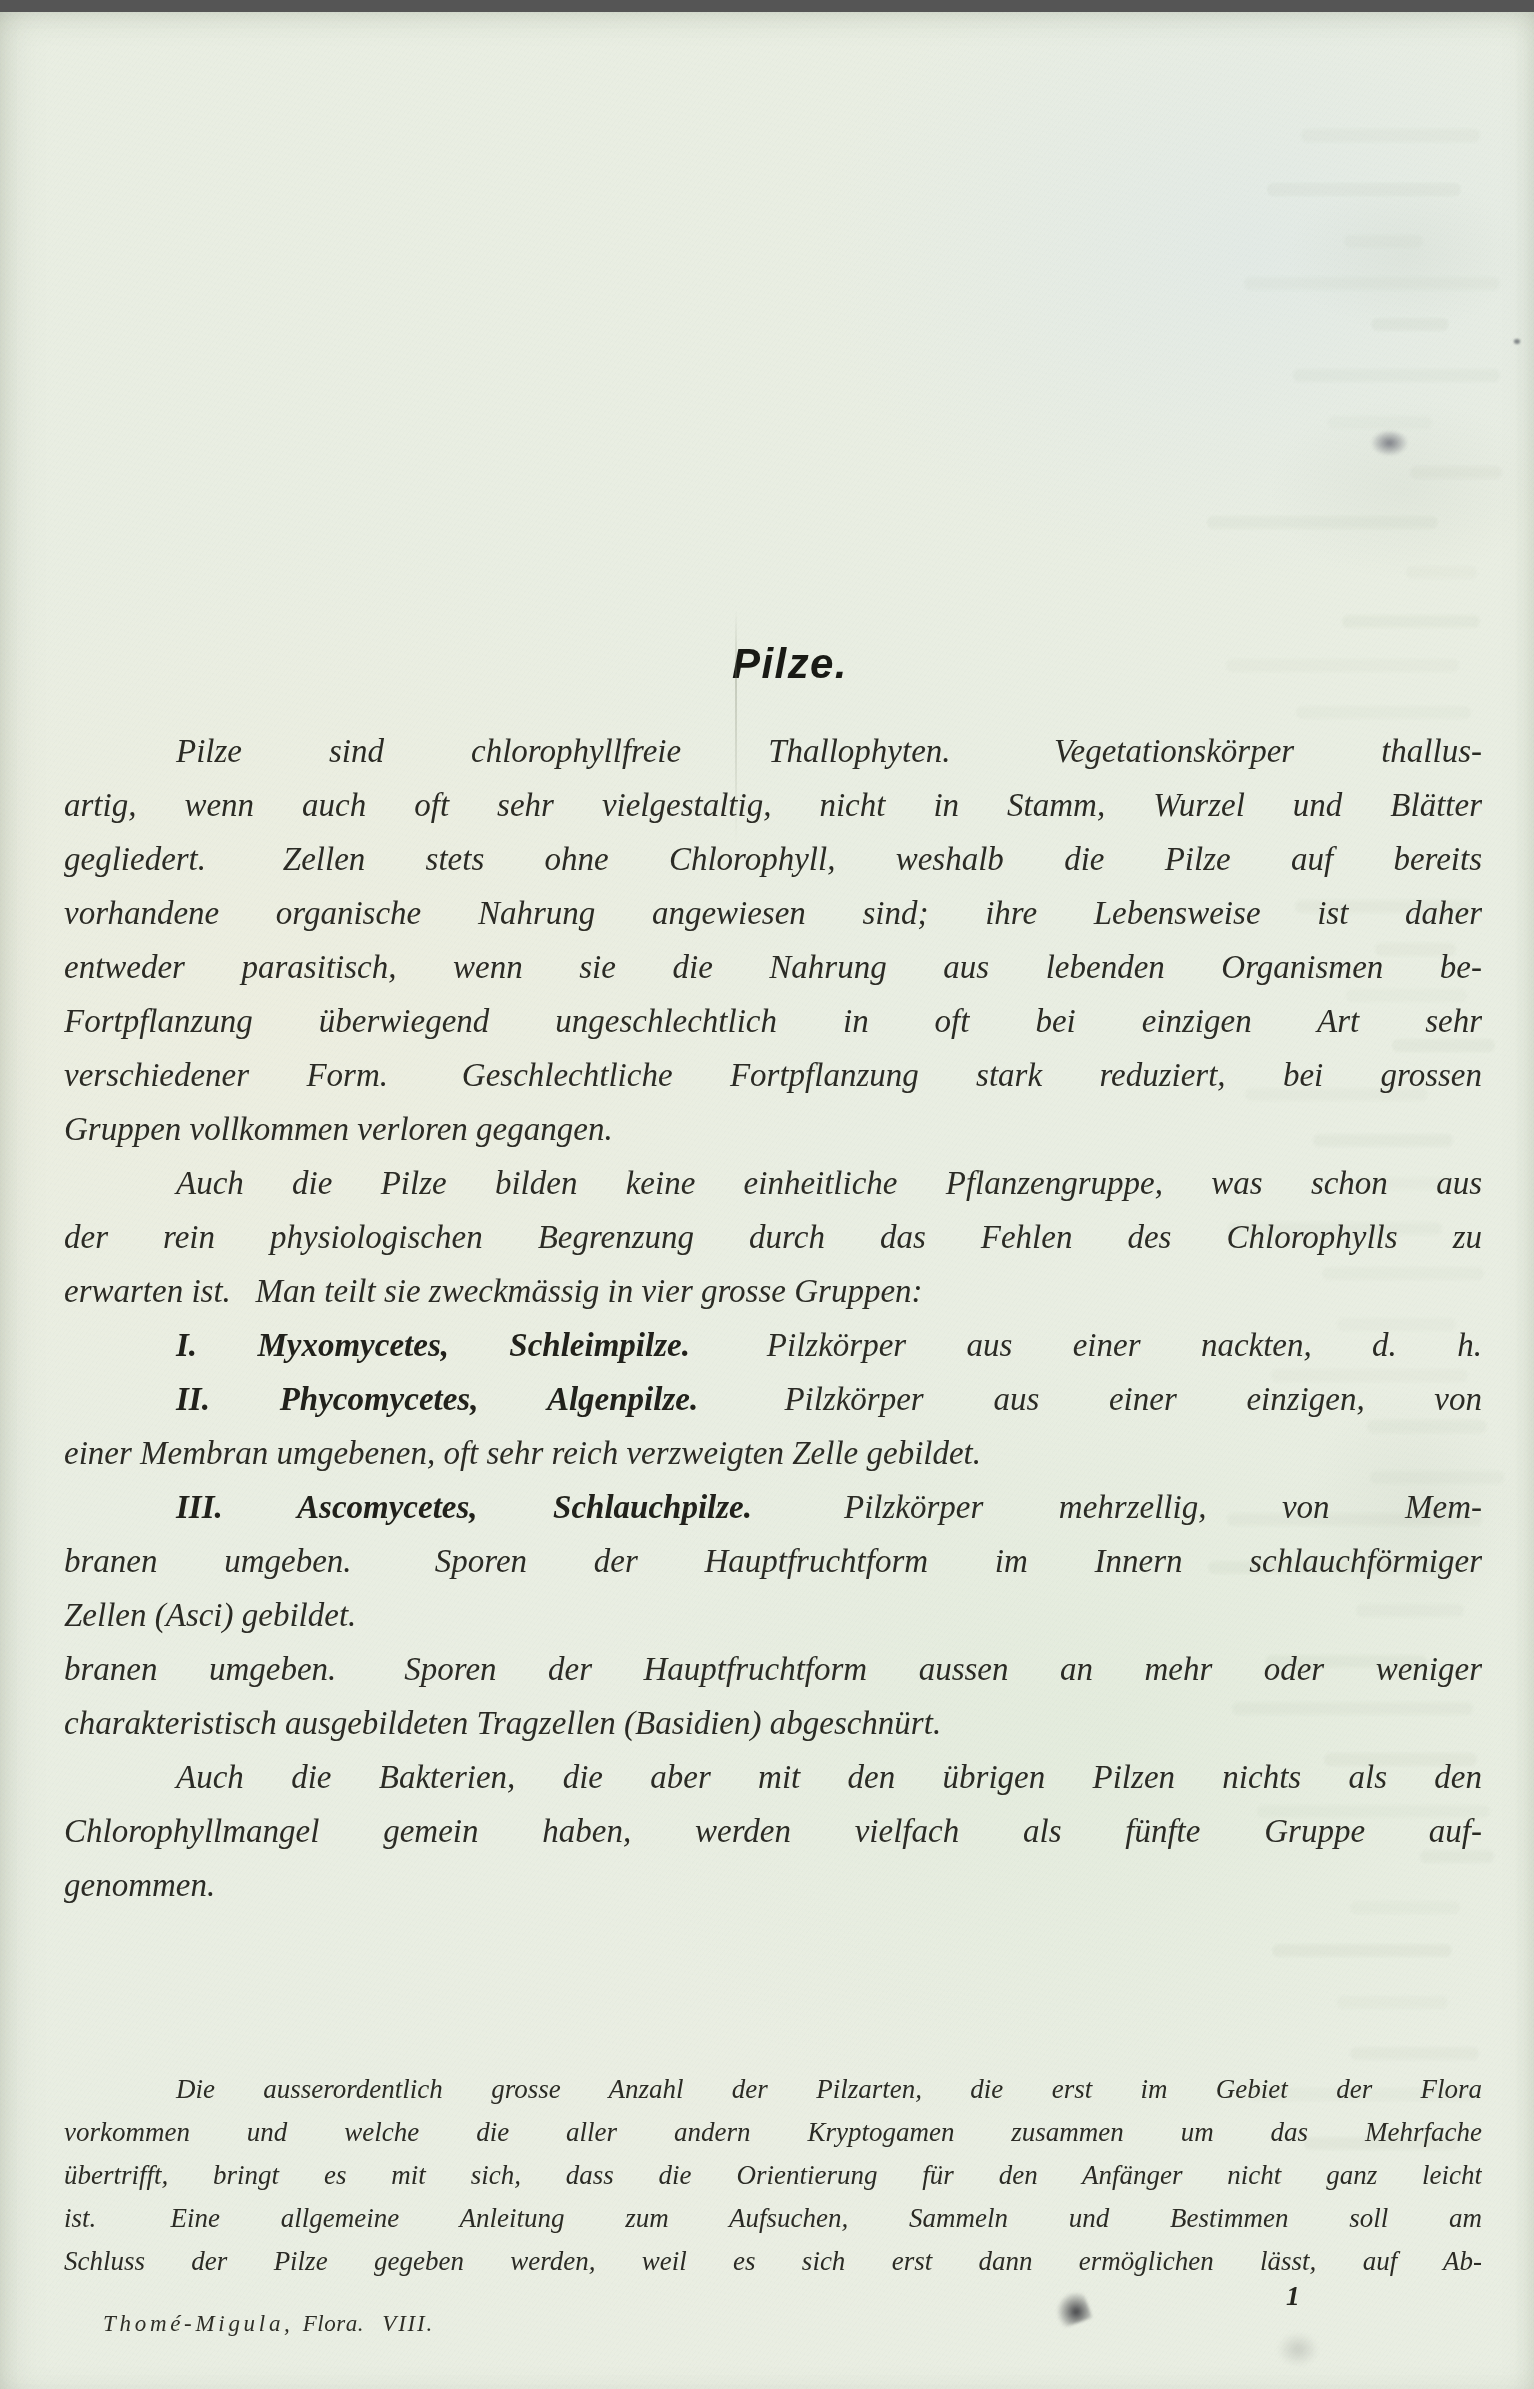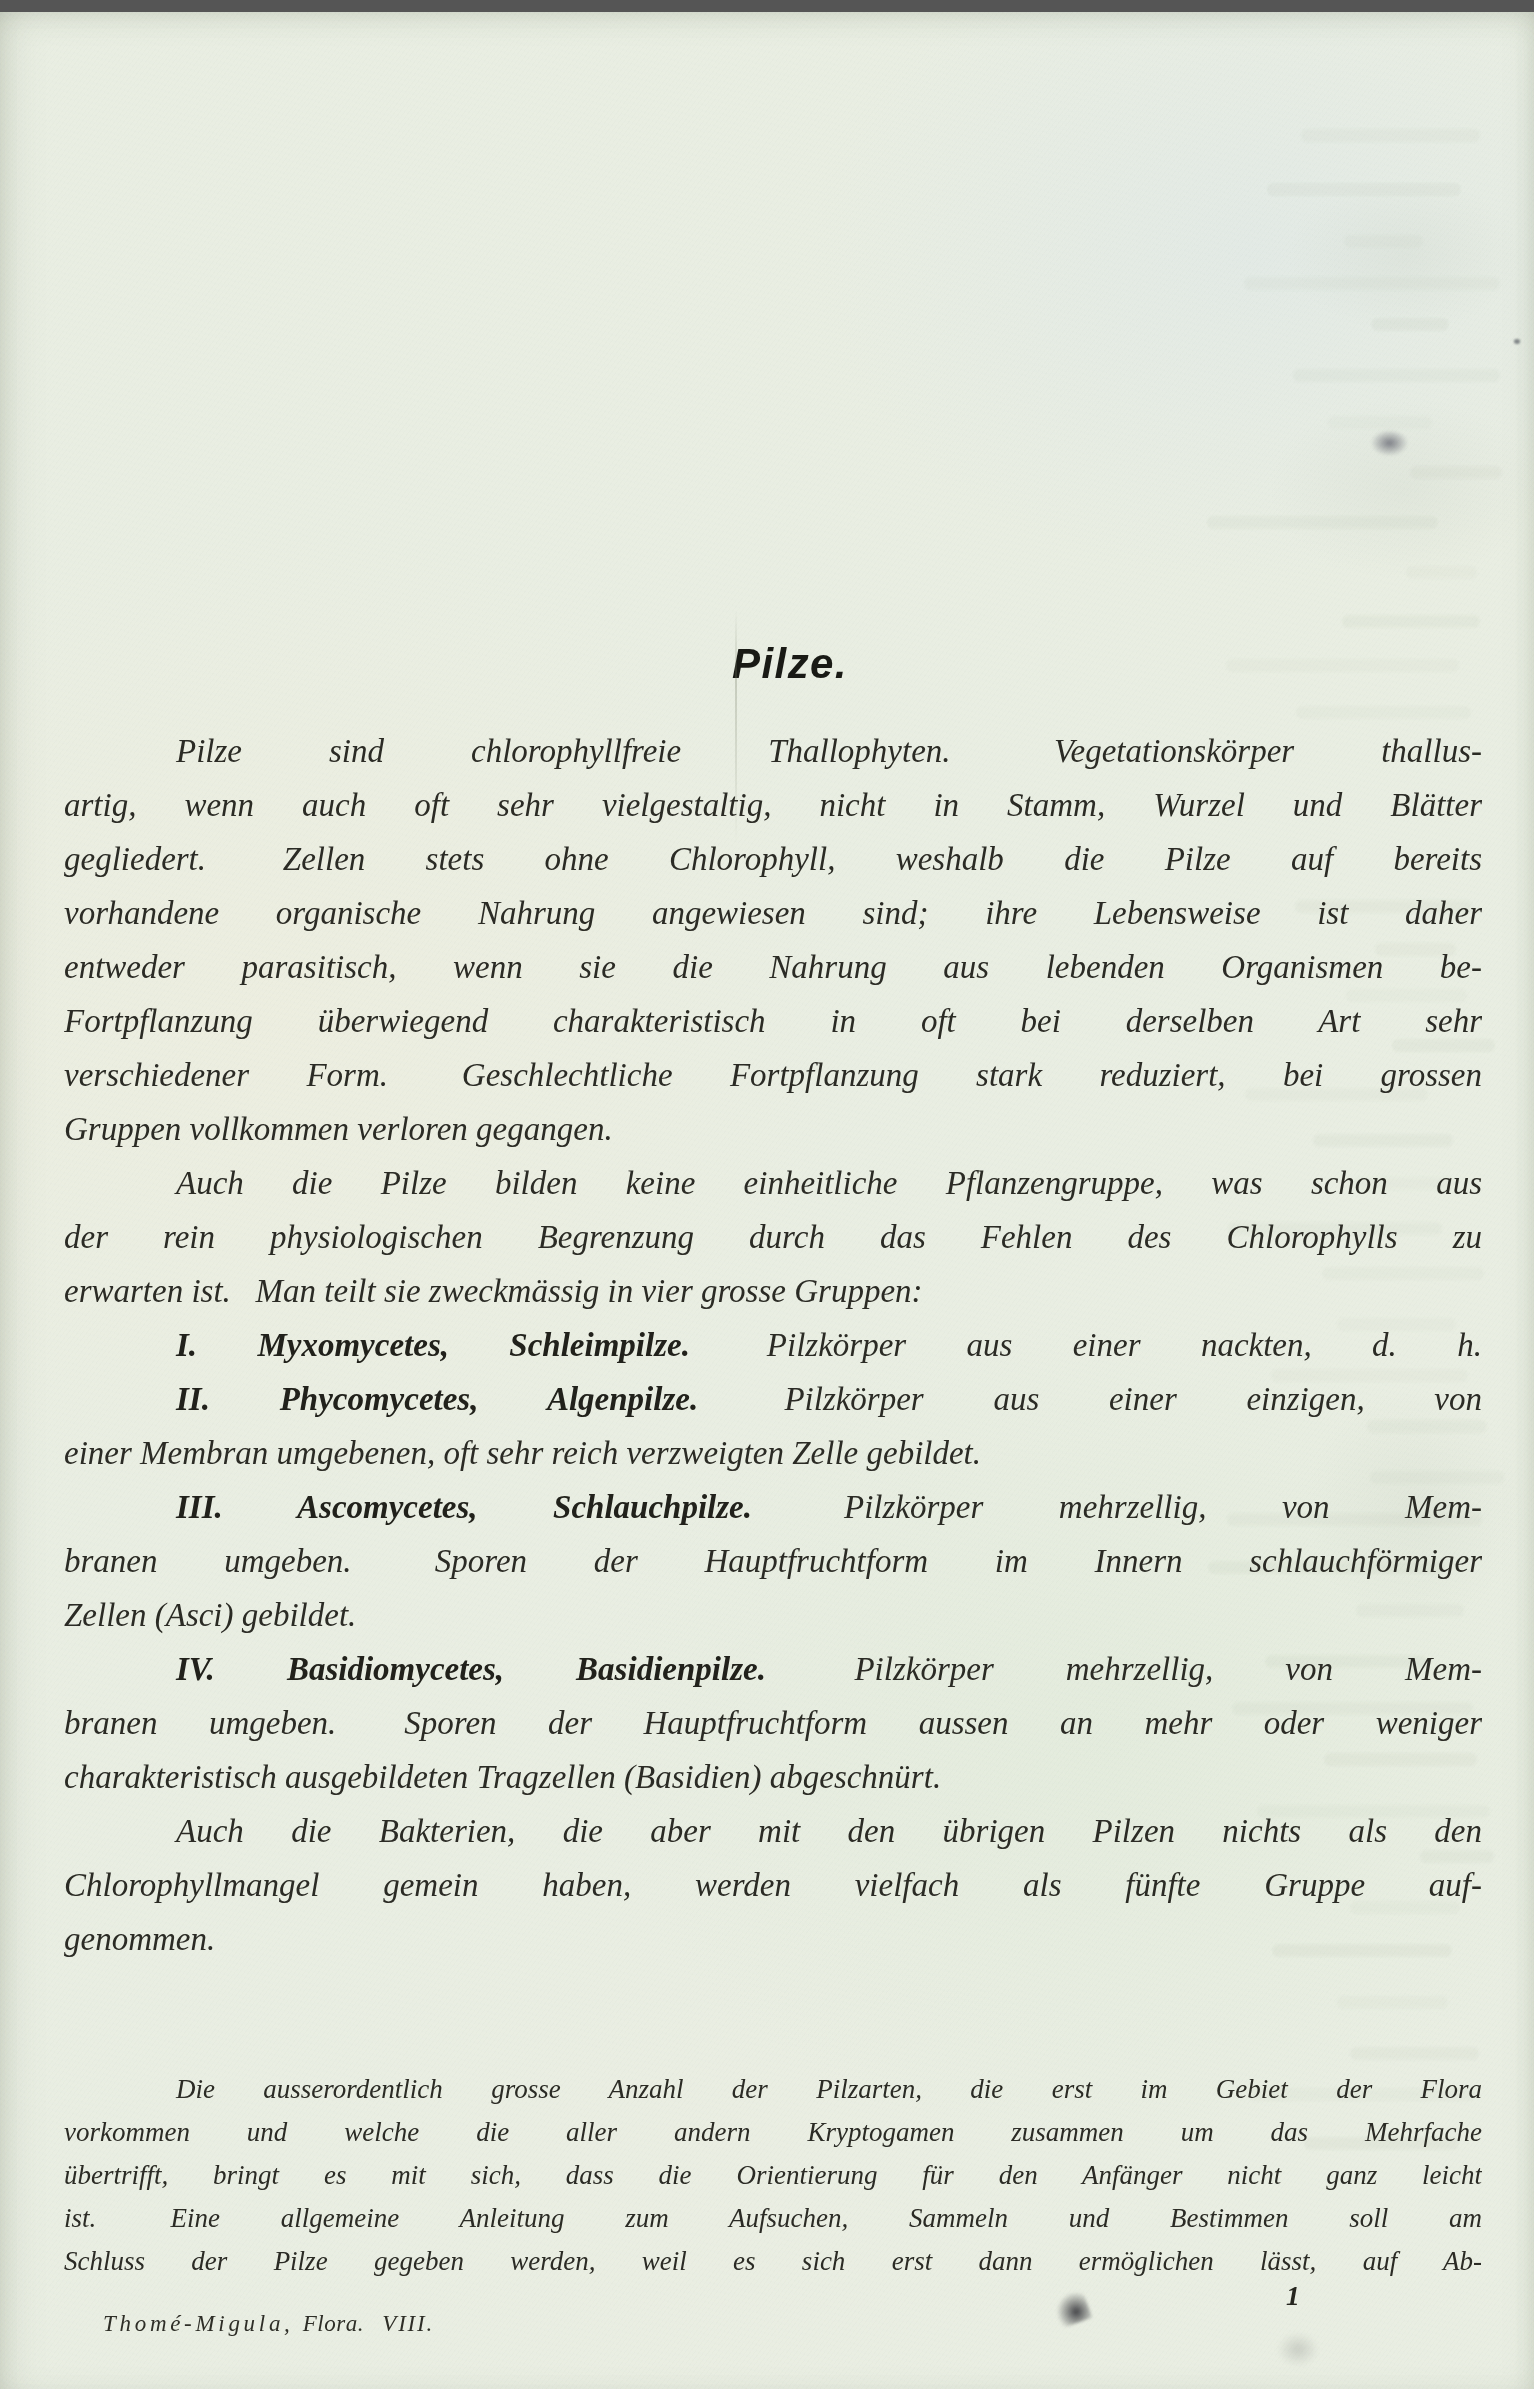--- a/index.html
+++ b/index.html
@@ -149,33 +149,32 @@
     </div>
 
   <h1 class="title">Pilze.</h1>
 
   <div class="body-block" id="body-block">
       <div class="line indent">Pilze sind chlorophyllfreie Thallophyten.  Vegetationskörper thallus-</div>
       <div class="line">artig, wenn auch oft sehr vielgestaltig, nicht in Stamm, Wurzel und Blätter</div>
       <div class="line">gegliedert.  Zellen stets ohne Chlorophyll, weshalb die Pilze auf bereits</div>
       <div class="line">vorhandene organische Nahrung angewiesen sind; ihre Lebensweise ist daher</div>
       <div class="line">entweder parasitisch, wenn sie die Nahrung aus lebenden Organismen be-</div>
-      <div class="line">Fortpflanzung überwiegend charakteristisch in oft bei derselben Art sehr</div>
+      <div class="line">Fortpflanzung überwiegend ungeschlechtlich in oft bei einzigen Art sehr</div>
       <div class="line">verschiedener Form.  Geschlechtliche Fortpflanzung stark reduziert, bei grossen</div>
       <div class="line last">Gruppen vollkommen verloren gegangen.</div>
       <div class="line indent">Auch die Pilze bilden keine einheitliche Pflanzengruppe, was schon aus</div>
       <div class="line">der rein physiologischen Begrenzung durch das Fehlen des Chlorophylls zu</div>
       <div class="line last">erwarten ist.  Man teilt sie zweckmässig in vier grosse Gruppen:</div>
       <div class="line indent"><b>I. Myxomycetes, Schleimpilze.</b><span>  Pilzkörper aus einer nackten, d. h.</span></div>
       <div class="line indent"><b>II. Phycomycetes, Algenpilze.</b><span>  Pilzkörper aus einer einzigen, von</span></div>
       <div class="line last">einer Membran umgebenen, oft sehr reich verzweigten Zelle gebildet.</div>
       <div class="line indent"><b>III. Ascomycetes, Schlauchpilze.</b><span>  Pilzkörper mehrzellig, von Mem-</span></div>
       <div class="line">branen umgeben.  Sporen der Hauptfruchtform im Innern schlauchförmiger</div>
       <div class="line last">Zellen (Asci) gebildet.</div>
-      <div class="line indent"><b>IV. Basidiomycetes, Basidienpilze.</b><span>  Pilzkörper mehrzellig, von Mem-</span></div>
       <div class="line">branen umgeben.  Sporen der Hauptfruchtform aussen an mehr oder weniger</div>
       <div class="line last">charakteristisch ausgebildeten Tragzellen (Basidien) abgeschnürt.</div>
       <div class="line indent">Auch die Bakterien, die aber mit den übrigen Pilzen nichts als den</div>
       <div class="line">Chlorophyllmangel gemein haben, werden vielfach als fünfte Gruppe auf-</div>
       <div class="line last">genommen.</div>
     </div>
 
   <div class="small-block" id="small-block">
       <div class="line indent">Die ausserordentlich grosse Anzahl der Pilzarten, die erst im Gebiet der Flora</div>
       <div class="line">vorkommen und welche die aller andern Kryptogamen zusammen um das Mehrfache</div>

